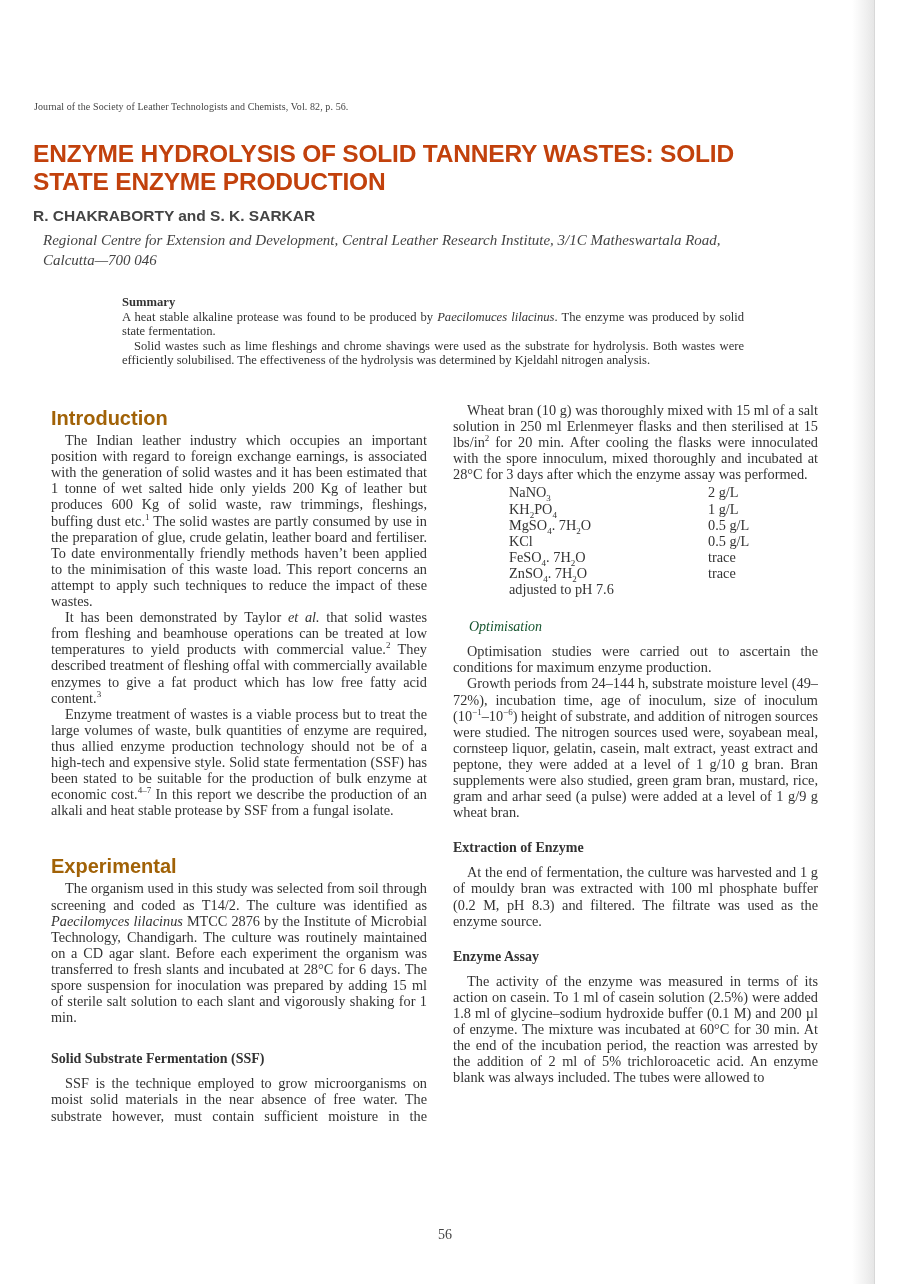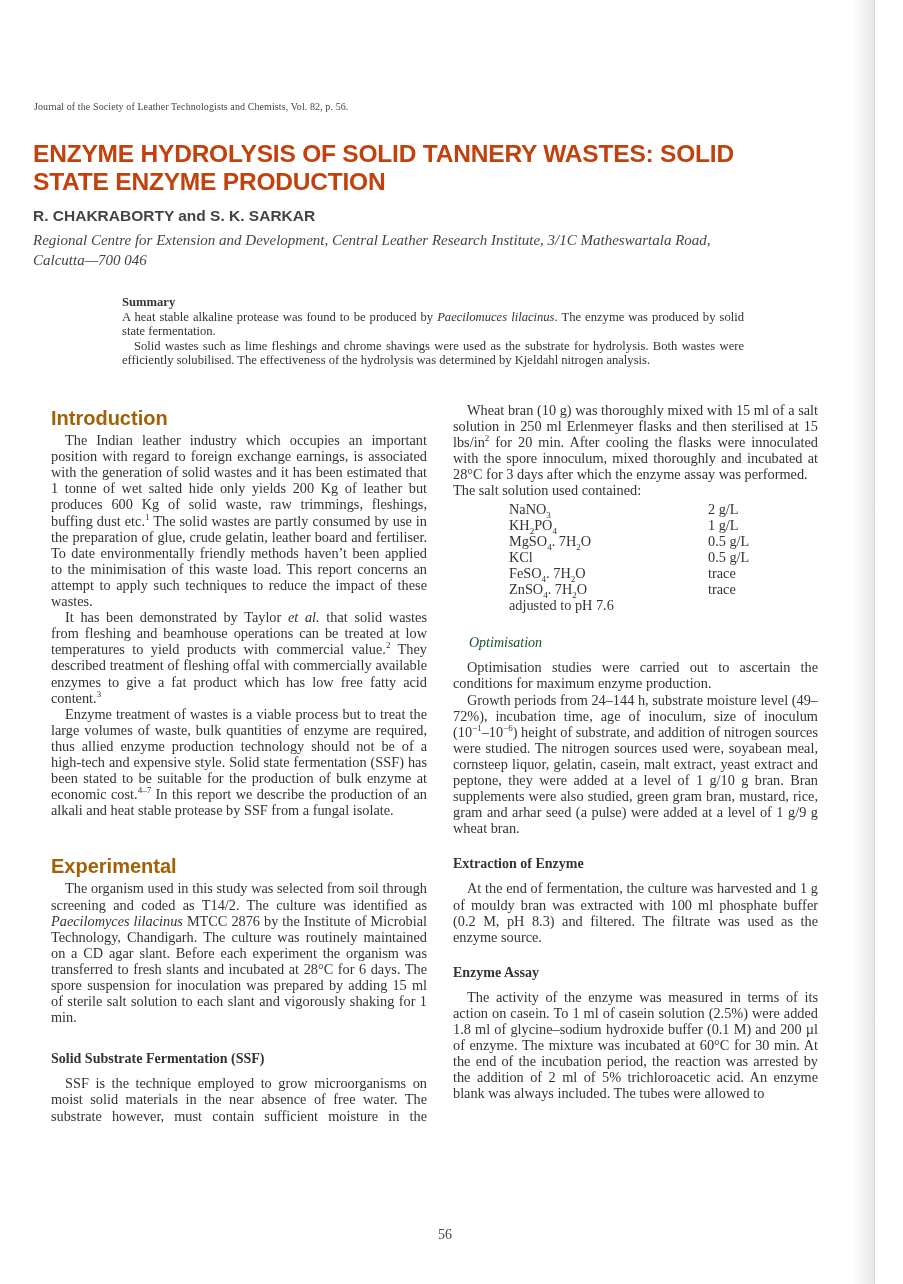--- a/index.html
+++ b/index.html
@@ -22,21 +22,21 @@
     font-family: "Liberation Sans", "DejaVu Sans", sans-serif;
     font-weight: bold; font-size: 24.5px; line-height: 28px; color: #c2410c;
     letter-spacing: -0.2px;
   }
   .authors {
     position: absolute; left: 33px; top: 207px;
     font-family: "Liberation Sans", "DejaVu Sans", sans-serif;
     font-weight: bold; font-size: 15.5px; color: #444;
   }
   .affil {
-    position: absolute; left: 33px; top: 230px; width: 780px;
+    position: absolute; left: 43px; top: 230px; width: 780px;
     font-style: italic; font-size: 15px; line-height: 20px; color: #444;
   }
   .summary {
     position: absolute; left: 122px; top: 295px; width: 622px;
     font-size: 12.6px; line-height: 14.6px; color: #333; text-align: justify;
   }
   .summary .sum-head { font-weight: bold; display: block; }
   .summary p { margin: 0; text-indent: 0; }
   .summary p.indent { text-indent: 12px; }
 
@@ -96,21 +96,20 @@
   <div class="sec-head">Experimental</div>
   <p><span>The organism used in this study was selected from soil through screening and coded as T14/2. The culture was identified as </span><span class="i">Paecilomyces lilacinus</span><span> MTCC 2876 by the Institute of Microbial Technology, Chandigarh. The culture was routinely maintained on a CD agar slant. Before each experiment the organism was transferred to fresh slants and incubated at 28°C for 6 days. The spore suspension for inoculation was prepared by adding 15 ml of sterile salt solution to each slant and vigorously shaking for 1 min.</span></p>
 
   <div style="height:26px"></div>
   <div class="sub-head">Solid Substrate Fermentation (SSF)</div>
   <p style="height:48px;overflow:hidden;">SSF is the technique employed to grow microorganisms on moist solid materials in the near absence of free water. The substrate however, must contain sufficient moisture in the absorbed form. The solid matrix chosen in this work is coarse commercial wheat bran.</p>
 </div>
 
 <div class="col col-right">
   <p><span>Wheat bran (10 g) was thoroughly mixed with 15 ml of a salt solution in 250 ml Erlenmeyer flasks and then sterilised at 15 lbs/in</span><sup>2</sup><span> for 20 min. After cooling the flasks were innoculated with the spore innoculum, mixed thoroughly and incubated at 28°C for 3 days after which the enzyme assay was performed.</span></p>
-  <p class="noindent">The salt solution used contained:</p>
   <table class="salt-table">
     <tbody id="salt-body">
         <tr>
           <td class="comp"><span>NaNO</span><sub>3</sub></td>
           <td>2 g/L</td>
         </tr>
         <tr>
           <td class="comp"><span>KH</span><sub>2</sub><span>PO</span><sub>4</sub></td>
           <td>1 g/L</td>
         </tr>

